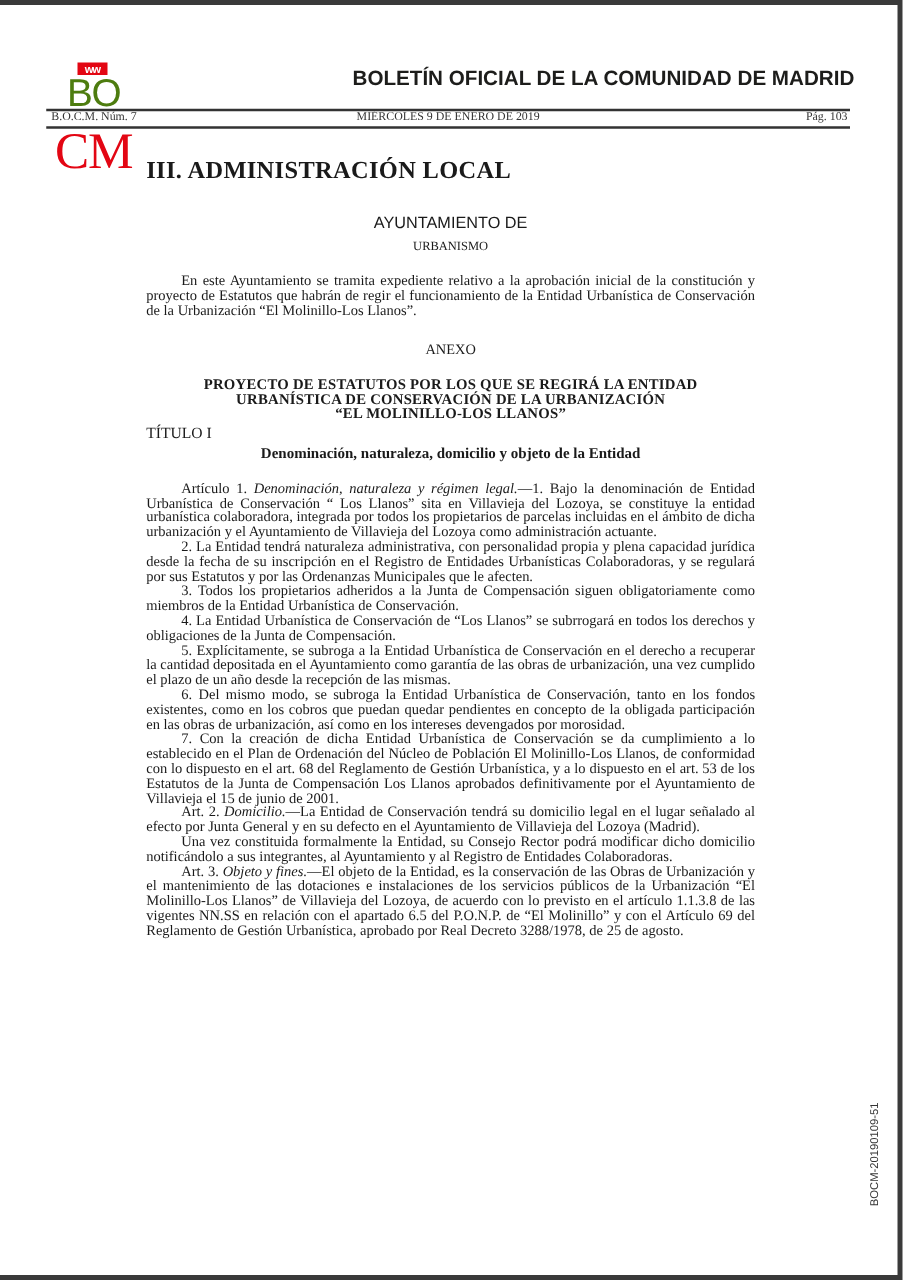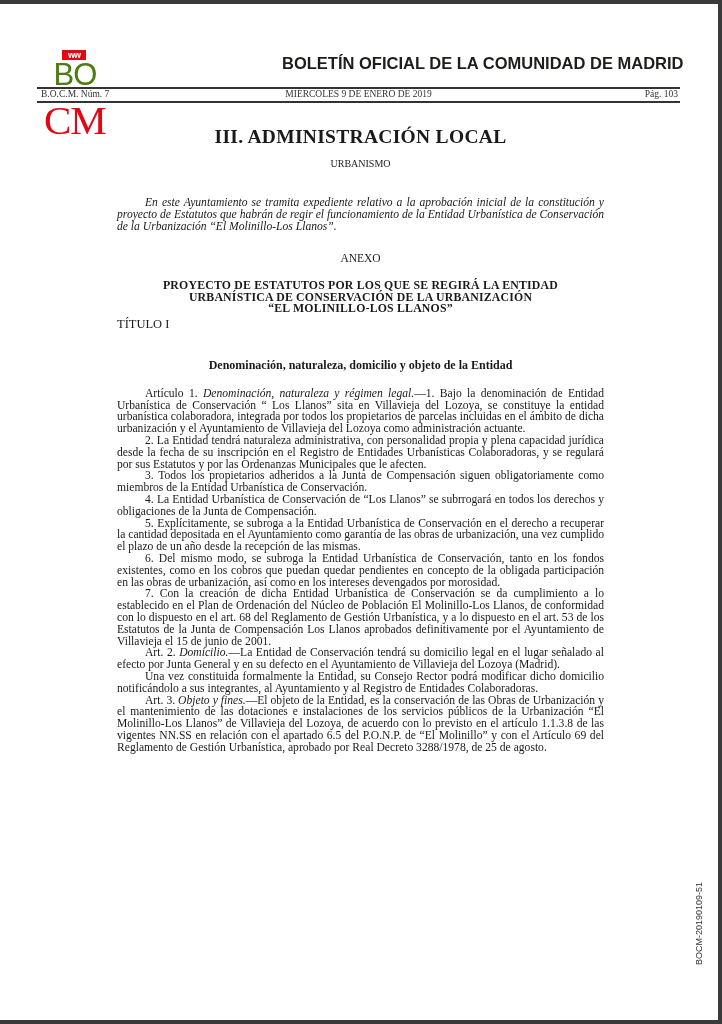--- a/index.html
+++ b/index.html
@@ -44,49 +44,49 @@
     position: absolute; left: 37px; width: 643px; top: 85px; height: 12px;
     font-size: 9.5px; color: #333;
   }
   .info-left { position: absolute; left: 4px; top: 0; }
   .info-center { position: absolute; left: 0; right: 0; text-align: center; top: 0; }
   .info-right { position: absolute; right: 2px; top: 0; }
   .content {
     position: absolute; left: 117px; width: 487px; top: 118px;
   }
   .section-title {
-    text-align: center; font-weight: bold; font-size: 19.5px; letter-spacing: 0.3px;
+    font-weight: bold; font-size: 19.5px; letter-spacing: 0.3px;
     margin: 0; height: 30px; line-height: 30px;
   }
   .ayto {
     text-align: center; font-family: "Liberation Sans", sans-serif;
     font-size: 13px; margin-top: 18px; height: 16px;
   }
   .muni-row { position: relative; margin-top: 20px; height: 18px; }
   .muni-num {
     position: absolute; left: 1px; top: 0;
     font-family: "Liberation Sans", sans-serif; font-weight: bold; font-size: 13px;
   }
   .muni-name {
     text-align: center; font-family: "Liberation Sans", sans-serif;
     font-weight: bold; font-size: 14px;
   }
   .area { text-align: center; font-size: 10px; margin-top: 6px; }
   .para {
     font-size: 11.6px; line-height: 11.8px; text-align: justify;
     margin: 0; text-indent: 28px;
   }
-  .intro { margin-top: 28px; font-style: italic; }
+  .intro { margin-top: 16px; }
   .annex { text-align: center; font-size: 11.5px; margin-top: 20px; }
   .proj-title {
     text-align: center; font-weight: bold; font-size: 11.8px; line-height: 11.5px;
     margin-top: 16px; letter-spacing: 0.2px;
   }
   .titulo { font-size: 12.5px; margin-top: 2px; }
-  .chapter { text-align: center; font-weight: bold; font-size: 12px; margin-top: 26px; }
+  .chapter { text-align: center; font-weight: bold; font-size: 12px; margin-top: 1px; }
   .articles { margin-top: 15px; }
   .side-code {
     position: absolute; left: 694px; top: 961px;
     transform: rotate(-90deg); transform-origin: left top;
     font-family: "Liberation Sans", sans-serif; font-size: 9px; color: #333;
     white-space: nowrap;
   }
   em { font-style: italic; }
 </style>
 </head>
@@ -104,20 +104,21 @@
   <div class="rule top"></div>
   <div class="info-row">
     <span class="info-left">B.O.C.M. Núm. 7</span>
     <span class="info-center">MIÉRCOLES 9 DE ENERO DE 2019</span>
     <span class="info-right">Pág. 103</span>
   </div>
   <div class="rule bottom"></div>
 
   <div class="content">
     <h1 class="section-title">III.  ADMINISTRACIÓN LOCAL</h1>
+    <div class="ayto">AYUNTAMIENTO DE</div>
     <div class="area">URBANISMO</div>
 
     <p class="para intro">En este Ayuntamiento se tramita expediente relativo a la aprobación inicial de la constitución y proyecto de Estatutos que habrán de regir el funcionamiento de la Entidad Urbanística de Conservación de la Urbanización “El Molinillo-Los Llanos”.</p>
 
     <div class="annex">ANEXO</div>
     <div class="proj-title">
       <div>PROYECTO DE ESTATUTOS POR LOS QUE SE REGIRÁ LA ENTIDAD</div>
       <div>URBANÍSTICA DE CONSERVACIÓN DE LA URBANIZACIÓN</div>
       <div>“EL MOLINILLO-LOS LLANOS”</div>
     </div>

